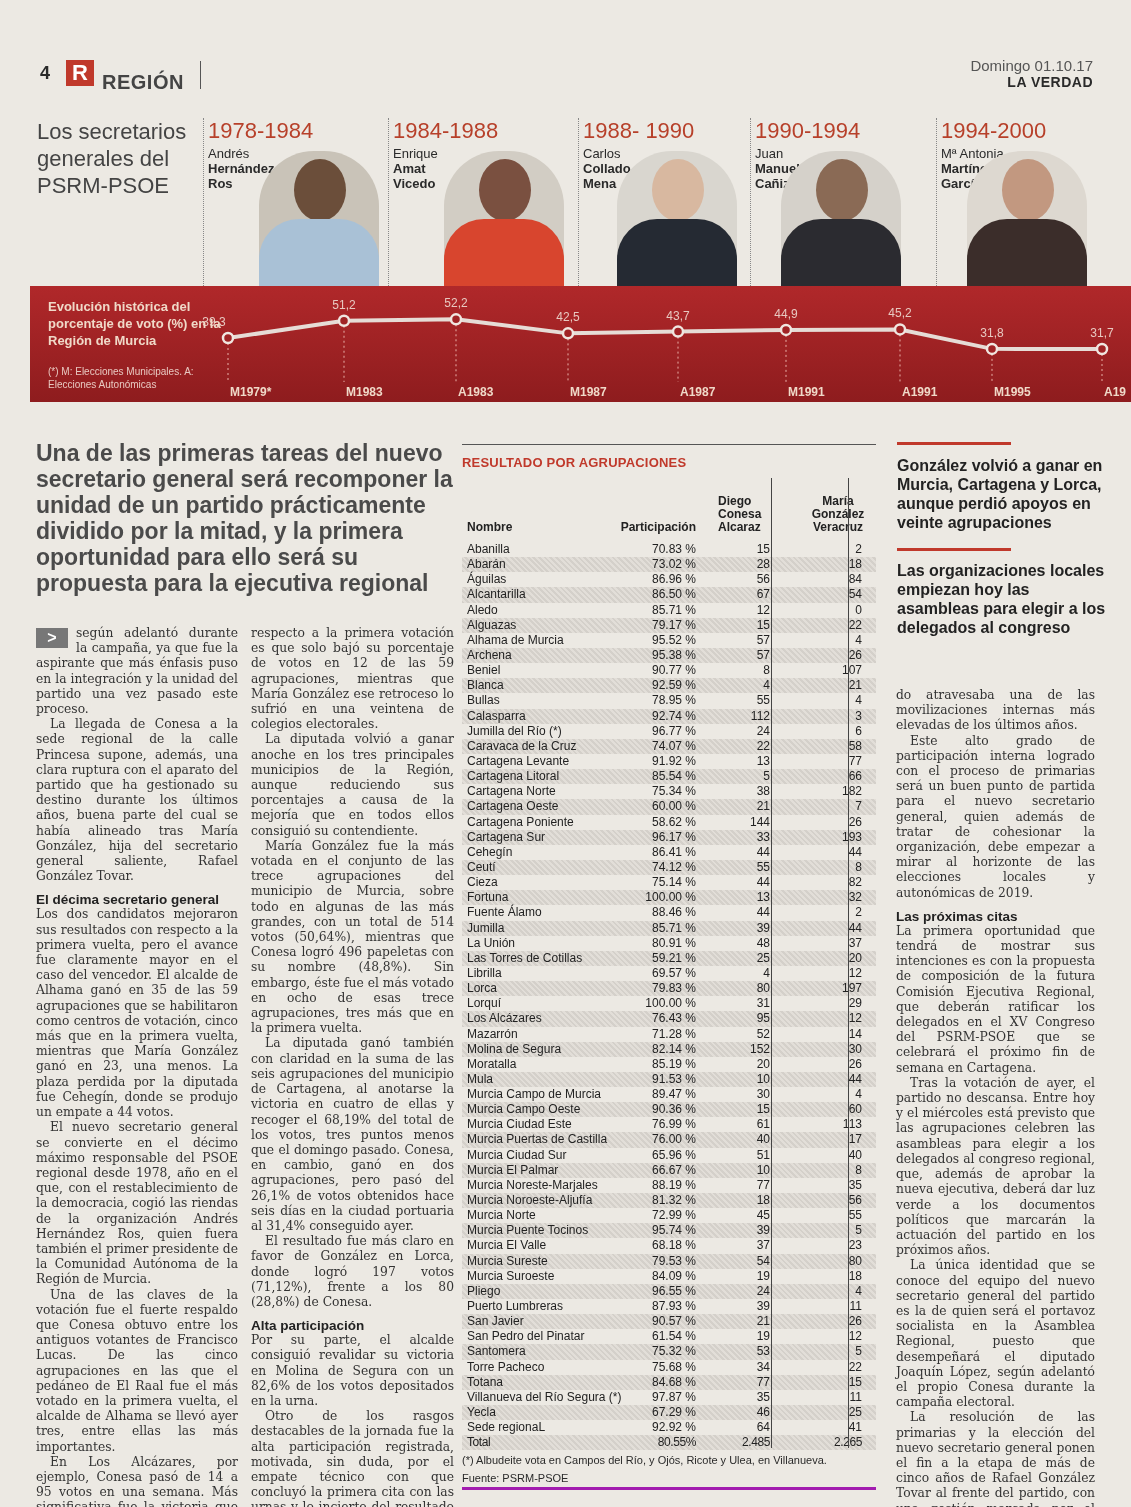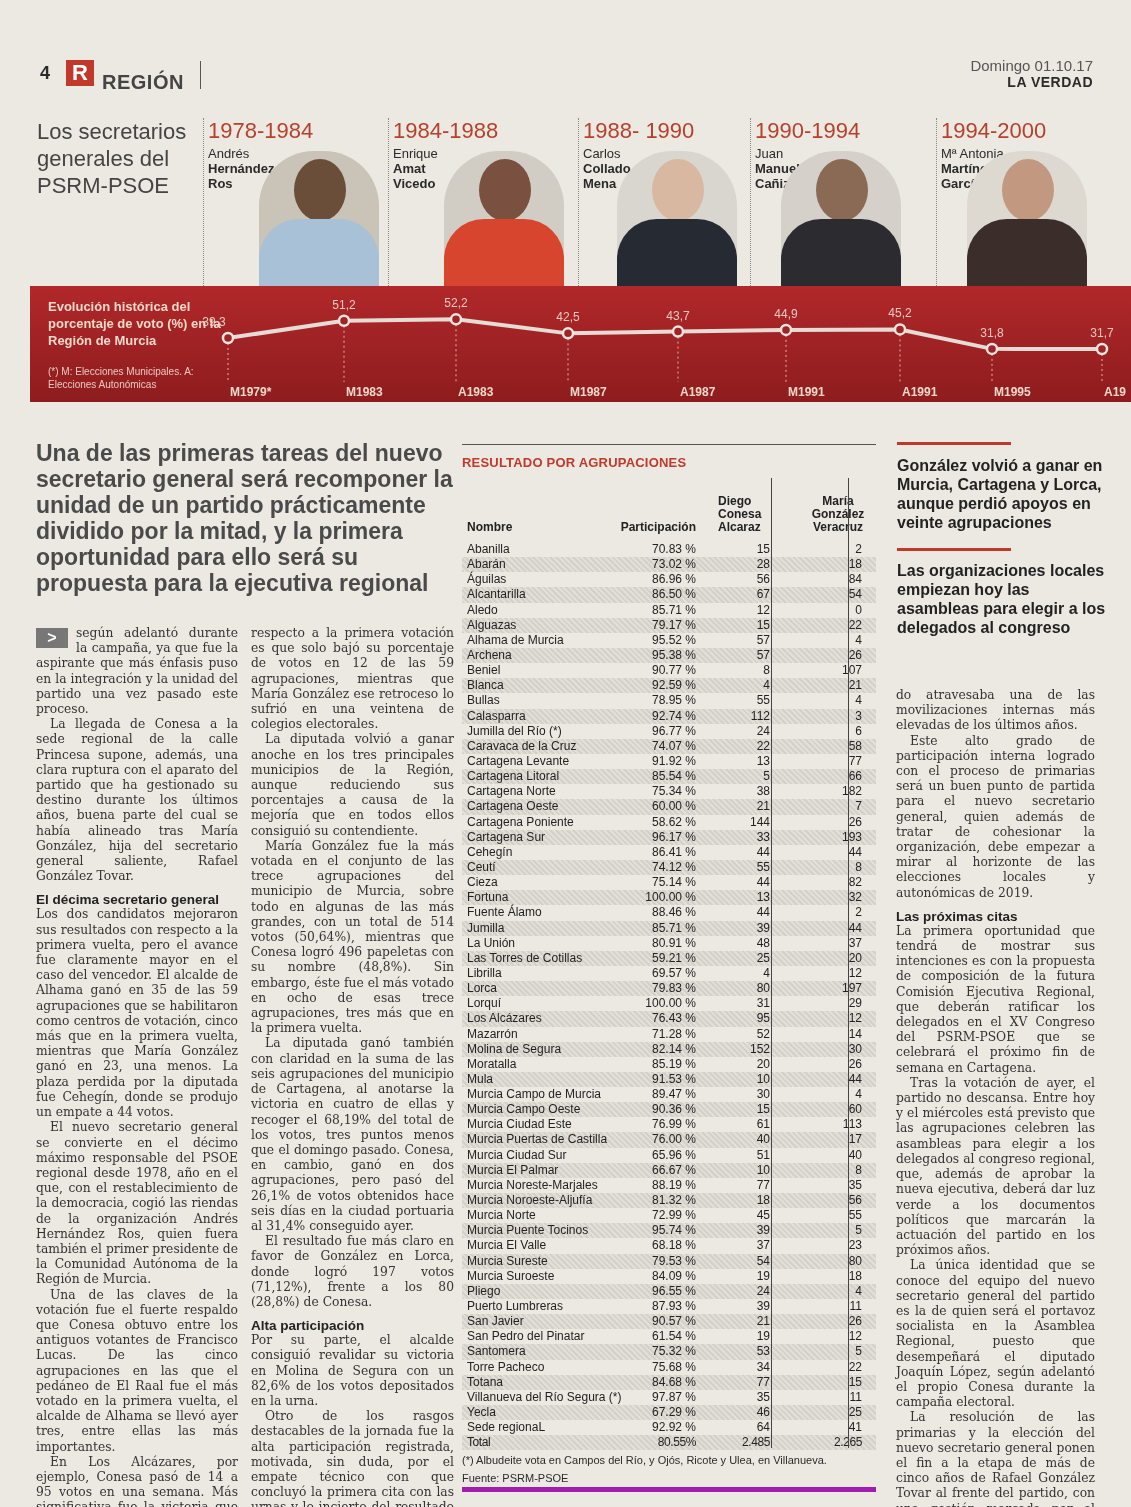--- a/index.html
+++ b/index.html
@@ -33,21 +33,21 @@
 .tbl-title{font:bold 13px "Liberation Sans",sans-serif;color:#c0392b;border-top:1px solid #555;padding-top:10px;letter-spacing:.2px}
 .thead{position:relative;height:72px;font:bold 12px "Liberation Sans",sans-serif;color:#222}
 .thead span{position:absolute;bottom:8px;line-height:13px}
 .row{position:relative;height:15.15px;font:12px "Liberation Sans",sans-serif;color:#222;line-height:15px}
 .row.alt{background:repeating-linear-gradient(45deg,#d4d0ca 0 2px,#e2ded8 2px 4px)}
 .row span{position:absolute;top:0}
 .c-name{left:5px}.c-part{right:180px}.c-a{right:106px}.c-b{right:14px}
 .vline{position:absolute;top:478px;width:1px;height:970px;background:#444}
 .tot{font-weight:normal;letter-spacing:-.4px}
 .foot{font:11px "Liberation Sans",sans-serif;margin-top:3px;line-height:15px}
-.foot2{border-bottom:5px solid #a21caf;padding-bottom:1px}
+.foot2{border-bottom:3px solid #a21caf;padding-bottom:1px}
 .side-h{position:absolute;left:897px;width:218px;font:bold 16px "Liberation Sans",sans-serif;color:#222;line-height:19px}
 .redbar{position:absolute;left:897px;width:114px;height:3px;background:#c0392b}
 </style>
 </head>
 <body>
 
 <div class="hdr">
   <span class="pagenum">4</span>
   <span class="rlogo">R</span>
   <span class="section">REGIÓN</span>

